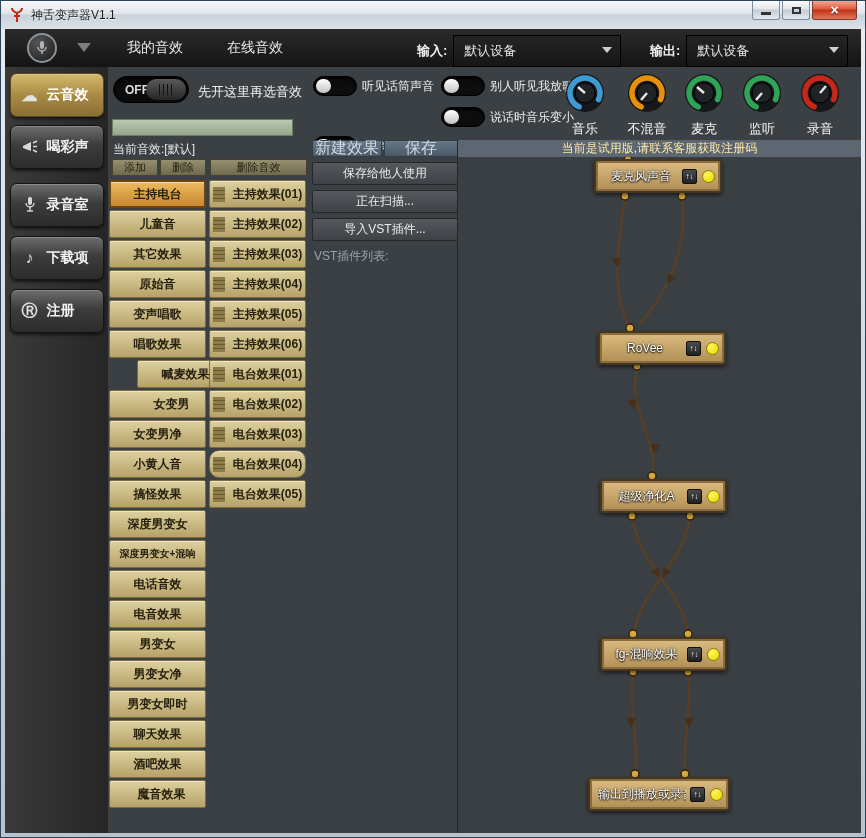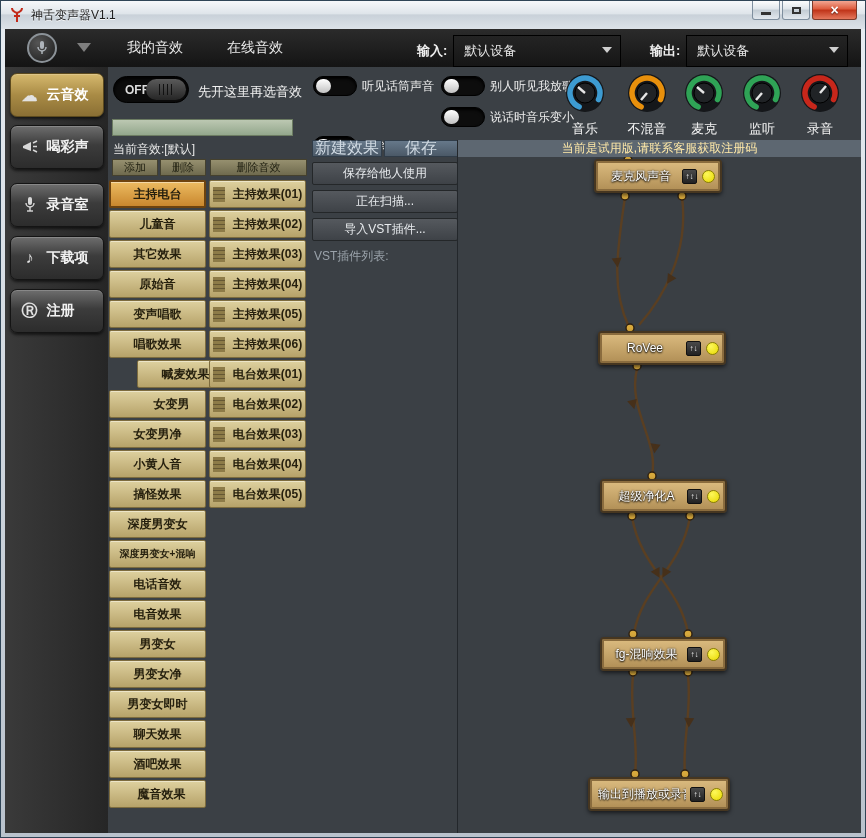--- a/index.html
+++ b/index.html
@@ -304,21 +304,21 @@
 
       <div class="fx-item preset-item" style="left:101px;top:113px;"><span class="stack-icon"></span><span>主持效果(01)</span></div>
       <div class="fx-item preset-item" style="left:101px;top:143px;"><span class="stack-icon"></span><span>主持效果(02)</span></div>
       <div class="fx-item preset-item" style="left:101px;top:173px;"><span class="stack-icon"></span><span>主持效果(03)</span></div>
       <div class="fx-item preset-item" style="left:101px;top:203px;"><span class="stack-icon"></span><span>主持效果(04)</span></div>
       <div class="fx-item preset-item" style="left:101px;top:233px;"><span class="stack-icon"></span><span>主持效果(05)</span></div>
       <div class="fx-item preset-item" style="left:101px;top:263px;"><span class="stack-icon"></span><span>主持效果(06)</span></div>
       <div class="fx-item preset-item" style="left:101px;top:293px;"><span class="stack-icon"></span><span>电台效果(01)</span></div>
       <div class="fx-item preset-item" style="left:101px;top:323px;"><span class="stack-icon"></span><span>电台效果(02)</span></div>
       <div class="fx-item preset-item" style="left:101px;top:353px;"><span class="stack-icon"></span><span>电台效果(03)</span></div>
-      <div class="fx-item preset-item" style="left:101px;top:383px;"><span class="stack-icon"></span><span>电台效果(04)</span></div>
+      <div class="fx-item preset-item" style="left:101px;top:383px;border-radius:10px;"><span class="stack-icon"></span><span>电台效果(04)</span></div>
       <div class="fx-item preset-item" style="left:101px;top:413px;"><span class="stack-icon"></span><span>电台效果(05)</span></div>
 
       <div class="mid-top-btn" style="left:204px;width:70px;">新建效果</div>
       <div class="mid-top-btn" style="left:276px;width:74px;">保存</div>
       <div class="mid-btn" style="top:95px;">保存给他人使用</div>
       <div class="mid-btn" style="top:123px;">正在扫描...</div>
       <div class="mid-btn" style="top:151px;">导入VST插件...</div>
       <div class="vst-label">VST插件列表:</div>
 
       <div class="banner">当前是试用版,请联系客服获取注册码</div>

